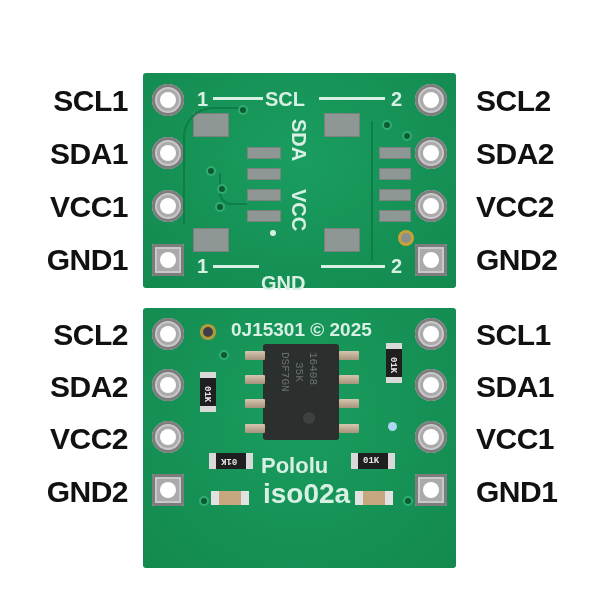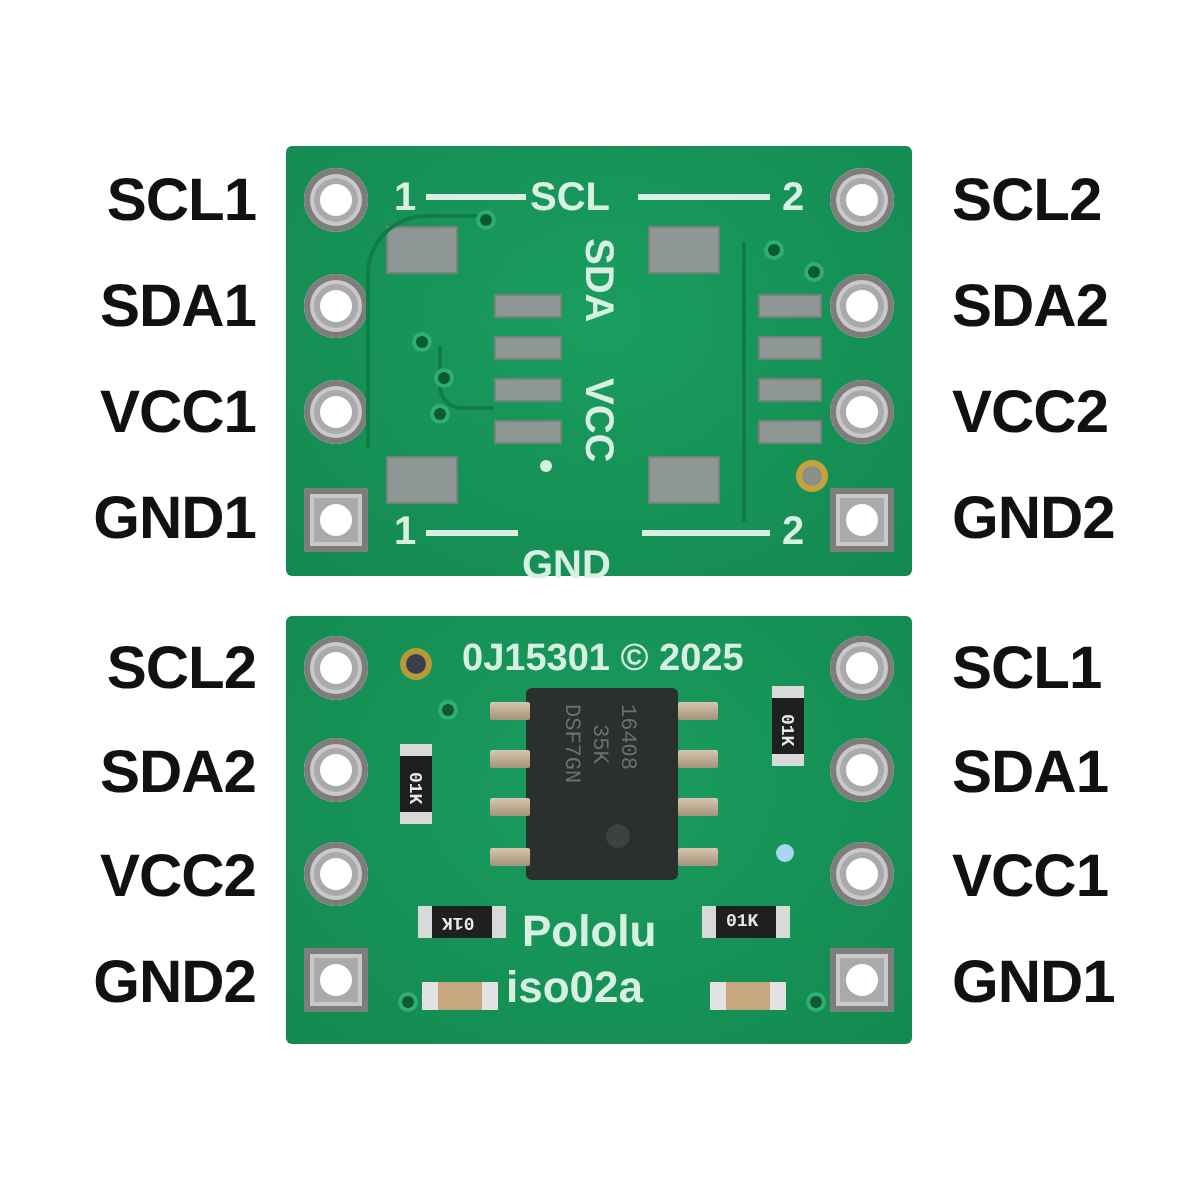--- a/index.html
+++ b/index.html
@@ -104,21 +104,21 @@
   <div class="label left" style="top:424px">VCC2</div>
   <div class="label left" style="top:477px">GND2</div>
 </div>
 <div>
   <div class="label right" style="top:320px">SCL1</div>
   <div class="label right" style="top:372px">SDA1</div>
   <div class="label right" style="top:424px">VCC1</div>
   <div class="label right" style="top:477px">GND1</div>
 </div>
 
-<div class="board" style="top:308px;height:214px">
+<div class="board" style="top:308px;height:260px">
 
   <div class="pad" style="left:9px;top:10px"></div>
   <div class="pad" style="left:9px;top:61px"></div>
   <div class="pad" style="left:9px;top:113px"></div>
   <div class="pad sq" style="left:9px;top:166px"></div>
   <div class="pad" style="left:272px;top:10px"></div>
   <div class="pad" style="left:272px;top:61px"></div>
   <div class="pad" style="left:272px;top:113px"></div>
   <div class="pad sq" style="left:272px;top:166px"></div>
 
@@ -159,20 +159,20 @@
   <div class="res" style="left:208px;top:145px;width:44px;height:16px">
     <div class="cap" style="left:0;top:0;width:7px;height:16px"></div>
     <div class="cap" style="right:0;top:0;width:7px;height:16px"></div>
     <div class="restext" style="left:12px;top:3px;">01K</div>
   </div>
 
   <div class="ccap" style="left:68px;top:183px"></div>
   <div class="ccap" style="left:212px;top:183px"></div>
 
   <div class="silk" style="left:118px;top:148px;font-size:22px">Pololu</div>
-  <div class="silk" style="left:110px;top:176px;font-size:22px">iso02a</div>
+  <div class="silk" style="left:120px;top:176px;font-size:28px">iso02a</div>
 
   <div class="via" style="left:78px;top:44px"></div>
   <div class="via" style="left:10px;top:55px;opacity:0"></div>
   <div class="via" style="left:245px;top:114px;width:9px;height:9px;background:#a9d6f0;box-shadow:none;"></div>
   <div class="via" style="left:58px;top:190px"></div>
   <div class="via" style="left:262px;top:190px"></div>
 </div>
 
 </body></html>

